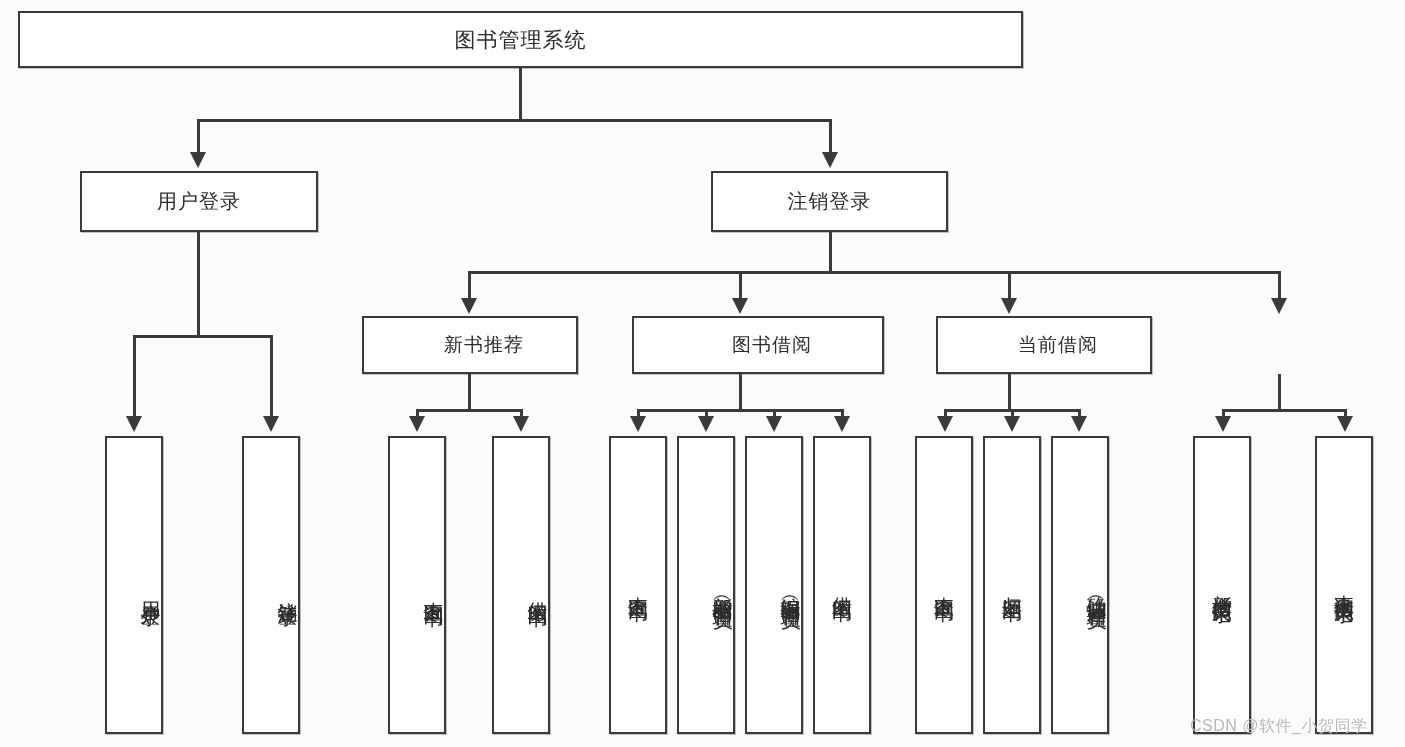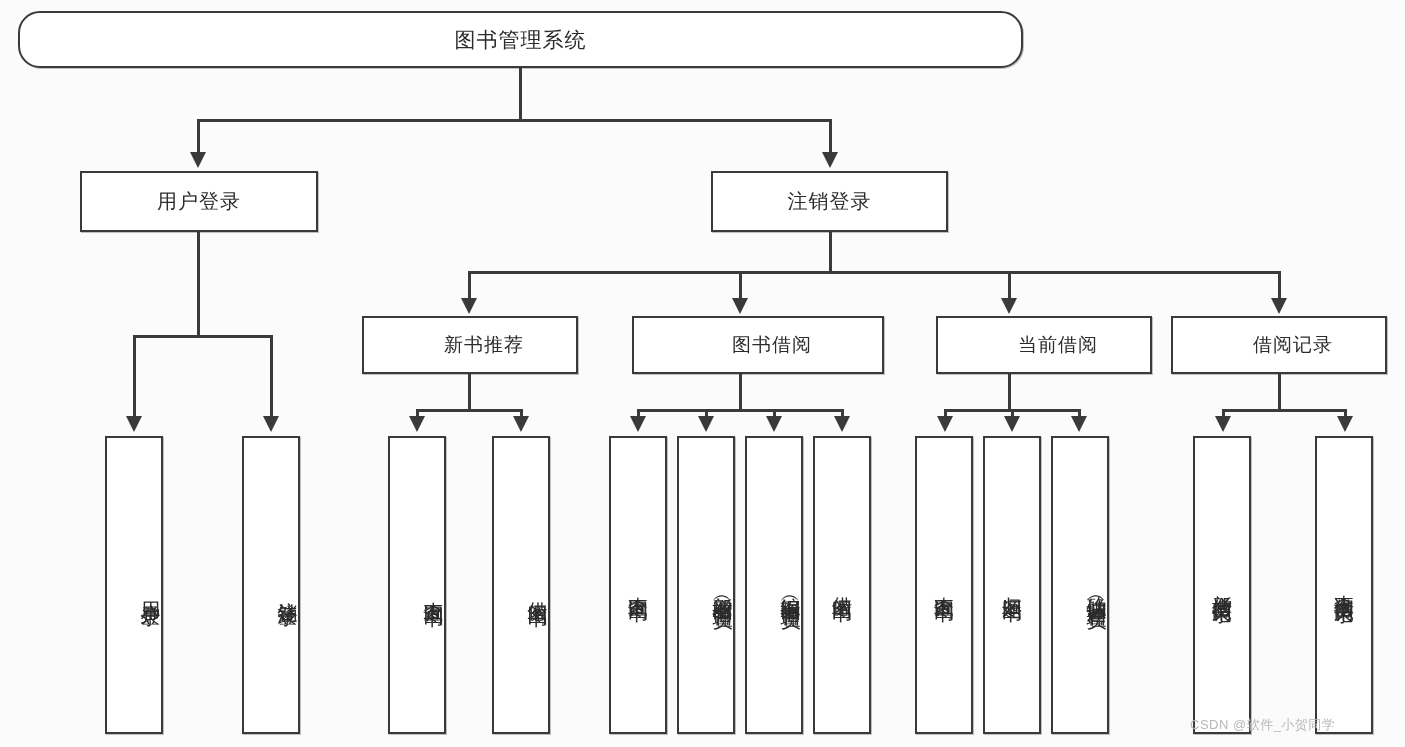--- a/index.html
+++ b/index.html
@@ -65,31 +65,31 @@
     position: absolute;
     width: 0;
     height: 0;
     border-left: 8px solid transparent;
     border-right: 8px solid transparent;
     border-top: 16px solid #3a3a3a;
   }
   .watermark {
     position: absolute;
     color: #b7b7b7;
-    font-size: 13px;
+    font-size: 16px;
     letter-spacing: 0.5px;
     white-space: nowrap;
   }
 </style>
 </head>
 <body>
 
 <div id="canvas">
 
-  <div class="node node-root" style="left:18px; top:11px; width:1005px; height:57px;border-radius:22px;">图书管理系统</div>
+  <div class="node node-root" style="left:18px; top:11px; width:1005px; height:57px;">图书管理系统</div>
 
   <div class="edge edge-v" style="left:519px; top:68px; width:2.5px; height:52px;"></div>
 
   <div class="edge edge-h" style="left:197px; top:119px; width:635px; height:2.5px;"></div>
 
   <div class="edge edge-v" style="left:197px; top:119px; height:38px;"></div>
   <div class="arrow" style="left:190px; top:152px;"></div>
 
   <div class="edge edge-v" style="left:829px; top:119px; height:38px;"></div>
   <div class="arrow" style="left:822px; top:152px;"></div>
@@ -118,21 +118,20 @@
 
   <div class="edge edge-v" style="left:1008px; top:271px; height:30px;"></div>
   <div class="arrow" style="left:1001px; top:298px;"></div>
 
   <div class="edge edge-v" style="left:1278px; top:271px; height:30px;"></div>
   <div class="arrow" style="left:1271px; top:298px;"></div>
 
   <div class="node node-l2" style="left:362px; top:316px; width:216px; height:58px;">新书推荐</div>
   <div class="node node-l2" style="left:632px; top:316px; width:252px; height:58px;">图书借阅</div>
   <div class="node node-l2" style="left:936px; top:316px; width:216px; height:58px;">当前借阅</div>
-  <div class="node node-l2" style="left:1171px; top:316px; width:216px; height:58px;">借阅记录</div>
 
   <div class="edge edge-v" style="left:468px; top:374px; height:36px;"></div>
   <div class="edge edge-h" style="left:416px; top:409px; width:104px; height:2.5px;"></div>
   <div class="edge edge-v" style="left:416px; top:409px; height:12px;"></div>
   <div class="arrow" style="left:409px; top:416px;"></div>
   <div class="edge edge-v" style="left:520px; top:409px; height:12px;"></div>
   <div class="arrow" style="left:513px; top:416px;"></div>
 
   <div class="node node-leaf" style="left:388px; top:436px; width:58px; height:298px;">查询图书</div>
   <div class="node node-leaf" style="left:492px; top:436px; width:58px; height:298px;">借阅图书</div>

